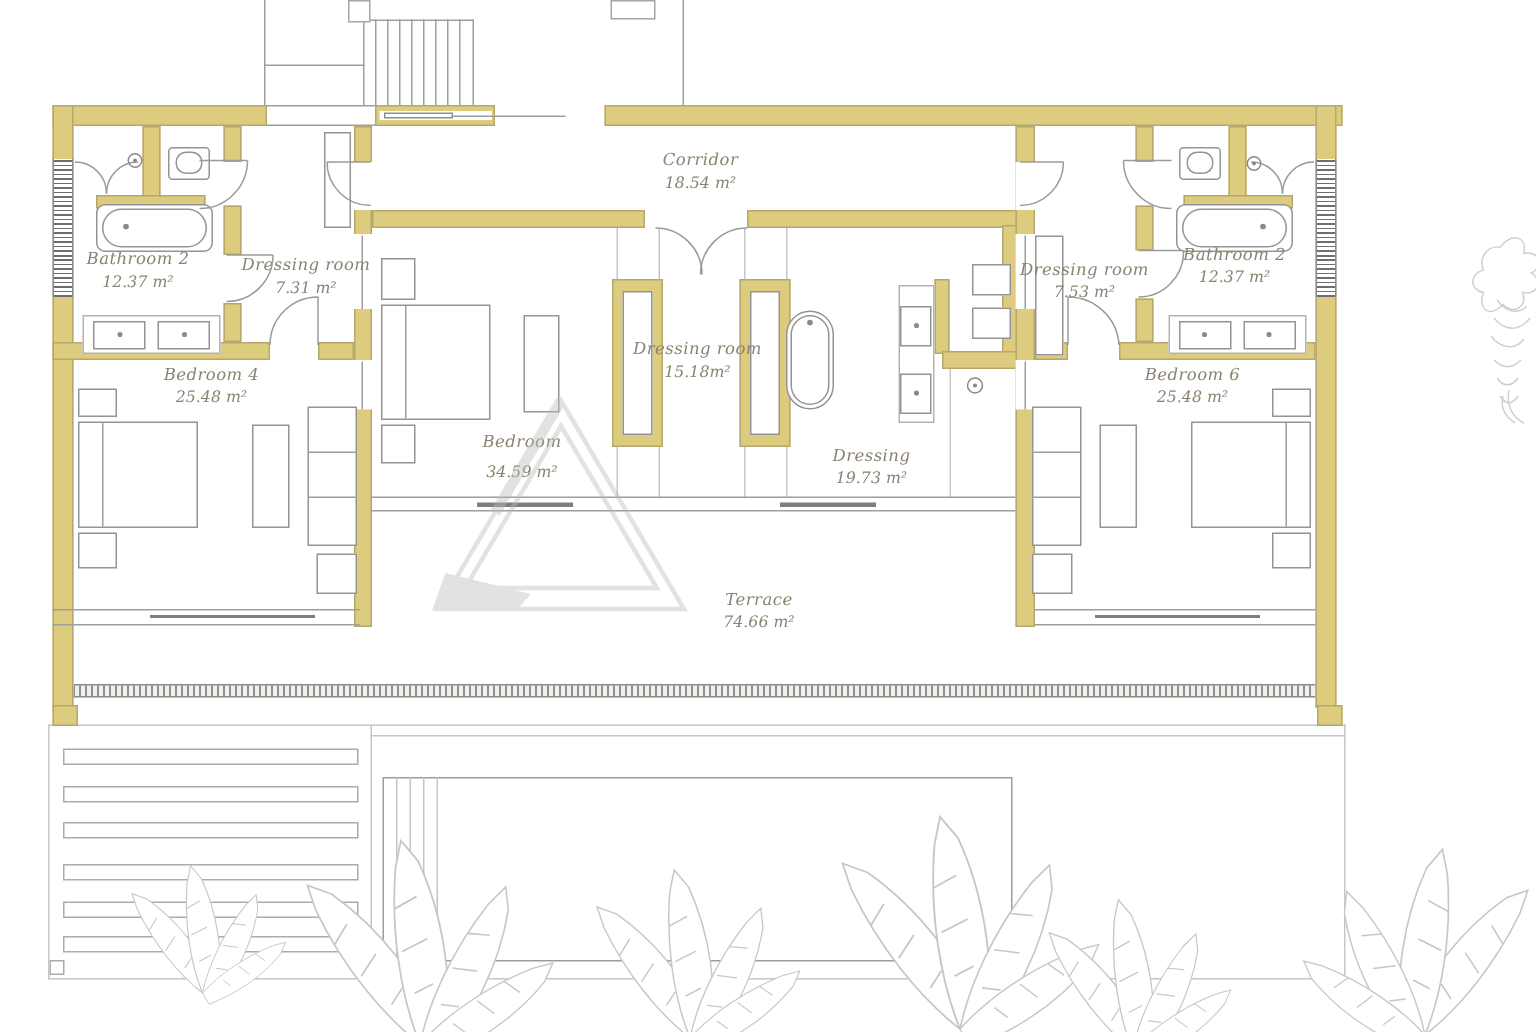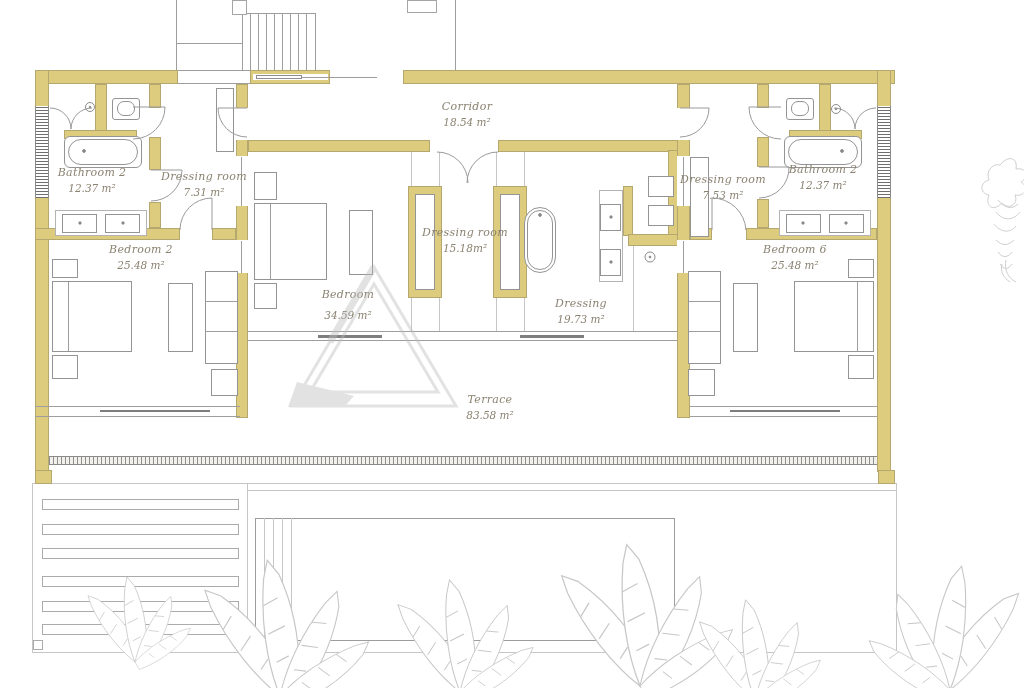--- a/index.html
+++ b/index.html
@@ -206,21 +206,21 @@
   </div>
   <div class="label" style="left:92px;top:166px">
     <div class="rname">Bathroom 2</div>
     <div class="rarea">12.37 m²</div>
   </div>
   <div class="label" style="left:204px;top:170px">
     <div class="rname">Dressing room</div>
     <div class="rarea">7.31 m²</div>
   </div>
   <div class="label" style="left:141px;top:243px">
-    <div class="rname">Bedroom 2</div>
+    <div class="rname">Bedroom 4</div>
     <div class="rarea">25.48 m²</div>
   </div>
   <div class="label" style="left:465px;top:226px">
     <div class="rname">Dressing room</div>
     <div class="rarea">15.18m²</div>
   </div>
   <div class="label gap" style="left:348px;top:288px">
     <div class="rname">Bedroom</div>
     <div class="rarea">34.59 m²</div>
   </div>
@@ -233,23 +233,23 @@
     <div class="rarea">7.53 m²</div>
   </div>
   <div class="label" style="left:823px;top:163px">
     <div class="rname">Bathroom 2</div>
     <div class="rarea">12.37 m²</div>
   </div>
   <div class="label" style="left:795px;top:243px">
     <div class="rname">Bedroom 6</div>
     <div class="rarea">25.48 m²</div>
   </div>
-  <div class="label" style="left:490px;top:393px">
+  <div class="label" style="left:506px;top:393px">
     <div class="rname">Terrace</div>
-    <div class="rarea">83.58 m²</div>
+    <div class="rarea">74.66 m²</div>
   </div>
 
   <svg id="overlay" width="1024" height="688" viewBox="0 0 1024 688">
     <defs>
       <g id="leaf">
         <path d="M0,0 C-5,-28 -3,-64 7,-98 L13,-112 L20,-99 C28,-64 24,-28 15,2 Z"></path>
         <path d="M3,-28 L14,-31 M1,-52 L16,-56 M2,-76 L15,-80" fill="none"></path>
       </g>
       <g id="palm">
         <use href="#leaf" transform="rotate(-42)"></use>

